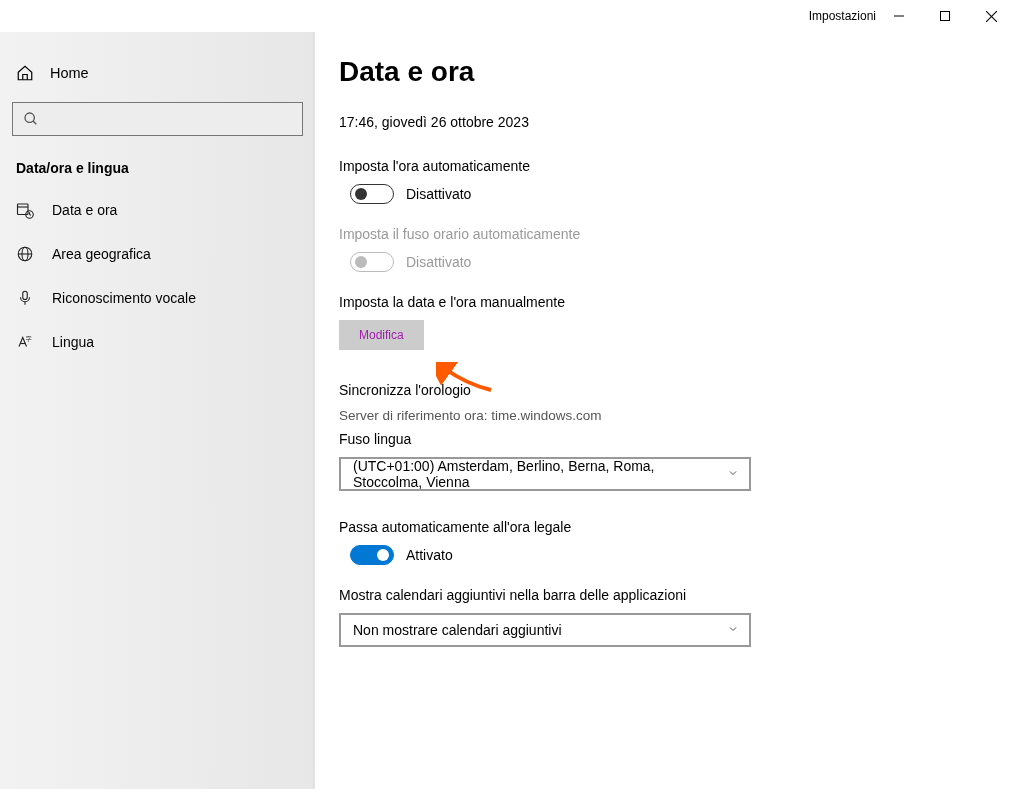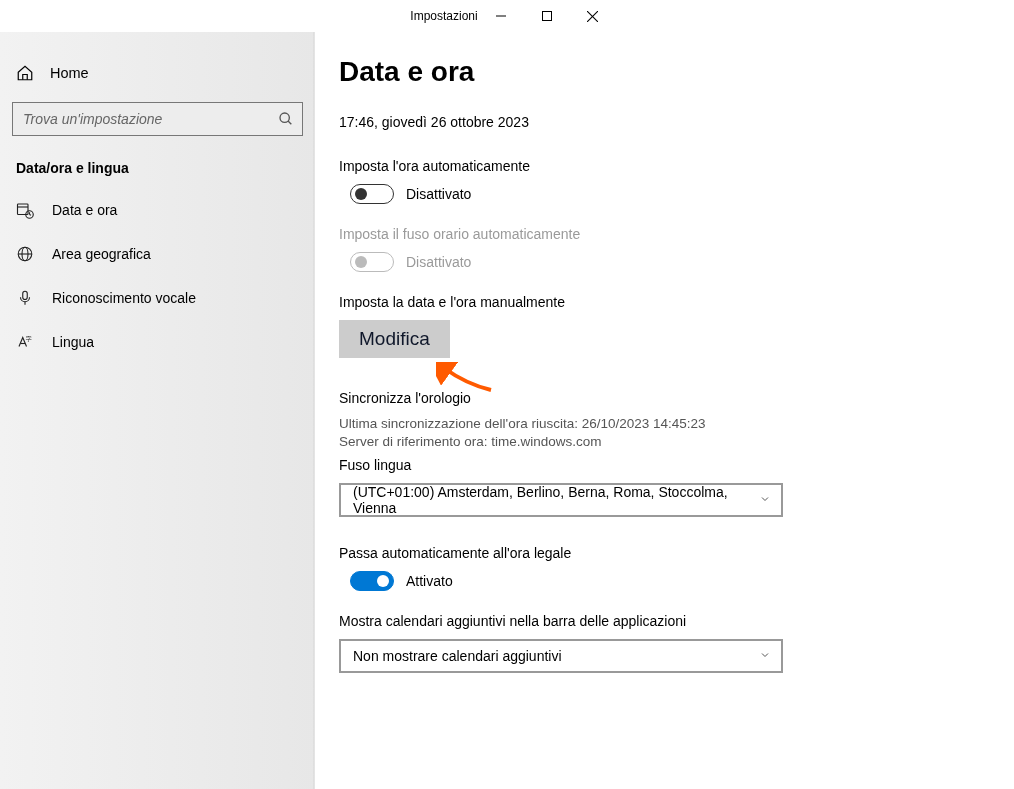--- a/index.html
+++ b/index.html
@@ -1,19 +1,19 @@
 <!DOCTYPE html>
 <html><head>
 <meta charset="utf-8">
 <style>
   * { box-sizing: border-box; margin: 0; padding: 0; font-family: "Segoe UI", Tahoma, sans-serif; }
   body { width: 1014px; height: 789px; background: #fff; overflow: hidden; position: relative; }
 
   
-  .titlebar { height: 32px; display: flex; align-items: center; justify-content: center; padding-left: 12px; }
+  .titlebar { height: 32px; display: flex; align-items: center; justify-content: flex-end; padding-left: 12px; }
   .titlebar-title { font-size: 12px; color: #000; }
   .win-controls { display: flex; }
   .win-btn { width: 46px; height: 32px; display: flex; align-items: center; justify-content: center; color: #000; }
   .win-btn svg { stroke: #000; }
 
   
   .layout { display: flex; height: calc(100% - 32px); }
   .sidebar { width: 315px; background: linear-gradient(to right, #f2f2f2, #e7e7e7); padding-top: 22px; position: relative; }
   .sidebar::after { content:""; position:absolute; top:0; right:0; width:2px; height:100%; background: linear-gradient(to right, rgba(0,0,0,0.05), rgba(0,0,0,0)); }
   .content { flex: 1; padding: 24px 0 0 24px; overflow-y: auto; }
@@ -45,27 +45,27 @@
   .toggle-row .state { font-size:14px; color:#000; }
   .toggle-row.disabled .state { color:#9a9a9a; }
 
   .toggle { width:44px; height:20px; border-radius:10px; border:1px solid #333; position:relative; background:#fff; cursor:pointer; }
   .toggle .knob { width:12px; height:12px; border-radius:50%; background:#333; position:absolute; top:3px; left:4px; }
   .toggle.disabled { border-color:#bbb; cursor:default; }
   .toggle.disabled .knob { background:#bbb; }
   .toggle.on { background:#0078d4; border-color:#0078d4; }
   .toggle.on .knob { background:#fff; left:auto; right:4px; }
 
-  .btn { display:inline-block; font-size:19px; color:#0f172a; background:#ccc; border:none; padding: 8px 20px; cursor:pointer; margin-bottom: 28px; }
+  .btn { display:inline-block; font-size:12px; color:#a21caf; background:#ccc; border:none; padding: 8px 20px; cursor:pointer; margin-bottom: 28px; }
 
   .sync-block .line { font-size:13.5px; color:#555; margin-bottom:3px; }
   .sync-block { margin-bottom: 8px; }
   .sync-block + .btn { margin-top: 8px; }
 
-  .select-box { width: 444px; height: 34px; border: 2px solid #999; display:flex; align-items:center; justify-content:space-between; padding: 0 10px 0 12px; font-size:14px; color:#000; cursor:pointer; margin-bottom: 28px; }
+  .select-box { width: 412px; height: 34px; border: 2px solid #999; display:flex; align-items:center; justify-content:space-between; padding: 0 10px 0 12px; font-size:14px; color:#000; cursor:pointer; margin-bottom: 28px; }
   .select-box .chev { color:#555; }
 
   .block { margin-bottom: 4px; }
 
   
   .arrow-annot { position:absolute; left: 436px; top: 362px; pointer-events:none; }
 </style>
 </head>
 <body>
 
@@ -98,21 +98,20 @@
       <span class="icon">
         <svg width="18" height="18" viewBox="0 0 24 24" fill="none" stroke="#000" stroke-width="1.6">
             <path d="M3 11 L12 3 L21 11 V21 H3 Z"></path>
             <path d="M9 21 V14 H15 V21"></path>
           </svg>
       </span>
       <span class="lbl">Home</span>
     </div>
 
     <div class="search-box">
-      <input type="text" placeholder="Trova un'impostazione" style="">
       <span class="s-icon">
         <svg width="16" height="16" viewBox="0 0 24 24" fill="none" stroke="#555" stroke-width="2">
             <circle cx="10" cy="10" r="7"></circle>
             <line x1="20" y1="20" x2="15" y2="15"></line>
           </svg>
       </span>
     </div>
 
     <div class="section-title">Data/ora e lingua</div>
 
@@ -189,21 +188,20 @@
     </div>
 
     <div class="block">
       <div class="setting-label">Imposta la data e l'ora manualmente</div>
       <button class="btn">Modifica</button>
     </div>
 
     <div class="block">
       <div class="setting-label">Sincronizza l'orologio</div>
       <div class="sync-block">
-        <div class="line">Ultima sincronizzazione dell'ora riuscita: 26/10/2023 14:45:23</div>
         <div class="line">Server di riferimento ora: time.windows.com</div>
       </div>
     </div>
 
     <div class="block">
       <div class="setting-label">Fuso lingua</div>
       <div class="select-box">
         <span>(UTC+01:00) Amsterdam, Berlino, Berna, Roma, Stoccolma, Vienna</span>
         <span class="chev">
           <svg width="12" height="12" viewBox="0 0 24 24" fill="none" stroke="#555" stroke-width="2">

